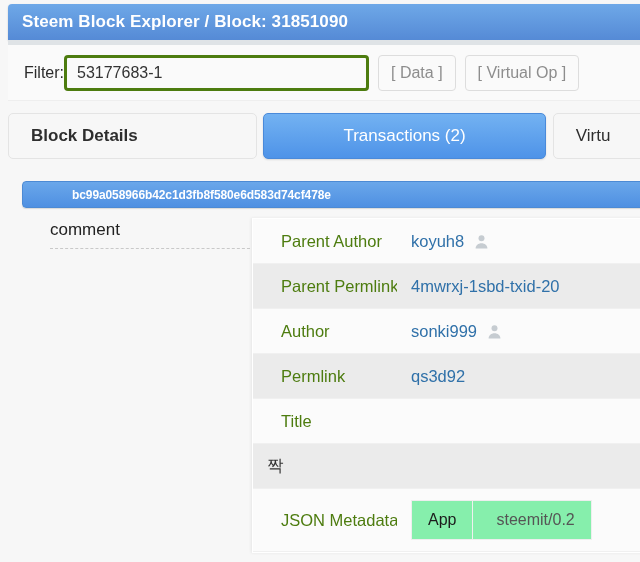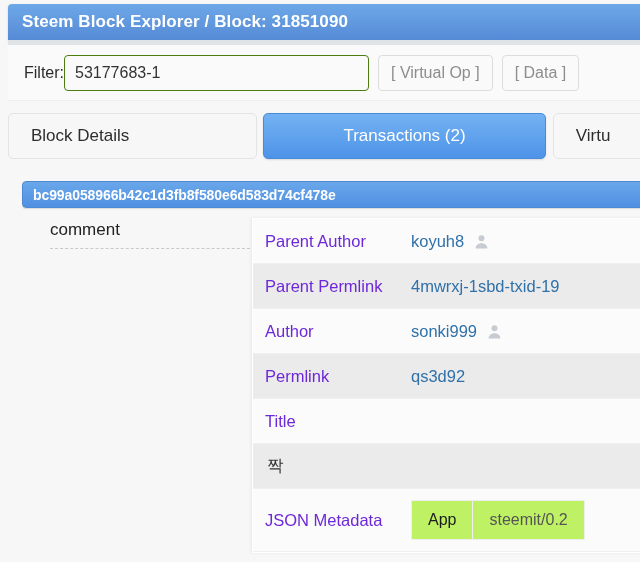--- a/index.html
+++ b/index.html
@@ -69,21 +69,21 @@
     padding-left: 16px;
   }
   .filter-label {
     font-size: 16px;
     color: #2b2b2b;
     white-space: nowrap;
   }
   .filter-input {
     width: 305px;
     height: 36px;
-    border: 1px solid #4d7c0f;
+    border: 3px solid #4d7c0f;
     border-radius: 4px;
     background: #fafafa;
     font-family: "Liberation Sans", sans-serif;
     font-size: 16px;
     color: #333333;
     padding: 0 10px;
     box-sizing: border-box;
     outline: none;
   }
   .filter-btn {
@@ -132,21 +132,21 @@
     justify-content: flex-start;
     padding-left: 22px;
   }
   .tab.active {
     background: linear-gradient(to bottom, #73b2f2 0%, #4e93e8 100%);
     border: 1px solid #4a8ada;
     color: #ffffff;
     box-shadow: 0 1px 2px rgba(0,0,0,0.12);
     justify-content: center;
   }
-  .tab-block-details { width: 261px; }
+  .tab-block-details { width: 261px; font-weight: bold; }
   .tab-transactions { width: 297px; margin-left: 6px; }
   .tab-virtual { width: 120px; margin-left: 7px; padding-left: 22px; }
 
   
   .txbar {
     position: absolute;
     left: 22px;
     top: 181px;
     width: 640px;
     height: 27px;
@@ -155,24 +155,25 @@
     border-radius: 4px;
     box-sizing: border-box;
     display: flex;
     align-items: center;
     padding-left: 10px;
     box-shadow: 0 1px 1px rgba(0,0,0,0.12);
     cursor: pointer;
   }
   .txbar-text {
     color: #ffffff;
-    font-size: 14px;
+    font-size: 12px;
     font-weight: bold;
     letter-spacing: -0.1px;
     white-space: nowrap;
+    margin-left: 39px;
   }
 
   
   .op-wrap {
     position: absolute;
     left: 50px;
     top: 220px;
     width: 205px;
   }
   .op-name {
@@ -202,23 +203,23 @@
     align-items: stretch;
     border-bottom: 1px solid #f0f0f0;
     min-height: 44px;
   }
   .drow.alt { background: #ebebeb; }
   .drow.plain { background: #fbfbfb; }
   .dkey {
     width: 144px;
     min-width: 144px;
     box-sizing: border-box;
-    padding: 11px 8px 11px 12px;
+    padding: 11px 8px 11px 28px;
     font-size: 16.5px;
-    color: #6d28d9;
+    color: #4d7c0f;
     display: flex;
     align-items: center;
     white-space: nowrap;
     overflow: hidden;
   }
   .dval {
     flex: 1;
     box-sizing: border-box;
     padding: 11px 10px 11px 14px;
     font-size: 16.5px;
@@ -240,23 +241,24 @@
     width: 17px;
     height: 17px;
     line-height: 0;
     flex: none;
   }
   .drow.tall { min-height: 62px; }
   .dval.nested { padding-top: 9px; padding-bottom: 9px; }
 
   .nested-table {
     border: 1px solid #eeeeee;
-    background: #bef264;
+    background: #86efac;
     display: flex;
     align-items: flex-end;
+    gap: 7px;
   }
   .nested-key {
     padding: 10px 16px;
     font-size: 16px;
     color: #1c1c1c;
     border-right: 1px solid #f0f0f0;
     white-space: nowrap;
     display: flex;
     align-items: center;
   }
@@ -275,22 +277,22 @@
 <div class="app">
 
   <div class="titlebar">
     <span class="titlebar-text">Steem Block Explorer / Block: 31851090</span>
   </div>
   <div class="titlebar-underline"></div>
 
   <div class="filter-row">
     <span class="filter-label">Filter:</span>
     <input class="filter-input" type="text" value="53177683-1" style="">
+    <div class="filter-btn">[ Data ]</div>
     <div class="filter-btn">[ Virtual Op ]</div>
-    <div class="filter-btn">[ Data ]</div>
   </div>
 
   <div class="tabs">
     <div class="tab inactive tab-block-details">
       <span>Block Details</span>
     </div>
     <div class="tab active tab-transactions">
       <span>Transactions (2)</span>
     </div>
     <div class="tab inactive tab-virtual">
@@ -318,21 +320,21 @@
             <circle cx="12" cy="7.5" r="4.2" fill="#c6ccd1"></circle>
             <path d="M3.6 22c0-4.6 3.8-7.6 8.4-7.6s8.4 3 8.4 7.6z" fill="#c6ccd1"></path>
           </svg>
         </span>
       </div>
     </div>
 
     <div class="drow alt">
       <div class="dkey">Parent Permlink</div>
       <div class="dval">
-        <a>4mwrxj-1sbd-txid-19</a>
+        <a>4mwrxj-1sbd-txid-20</a>
       </div>
     </div>
 
     <div class="drow plain">
       <div class="dkey">Author</div>
       <div class="dval">
         <a>sonki999</a>
         <span class="avatar-icon">
           <svg width="17" height="17" viewBox="0 0 24 24" aria-hidden="true">
             <circle cx="12" cy="7.5" r="4.2" fill="#c6ccd1"></circle>

